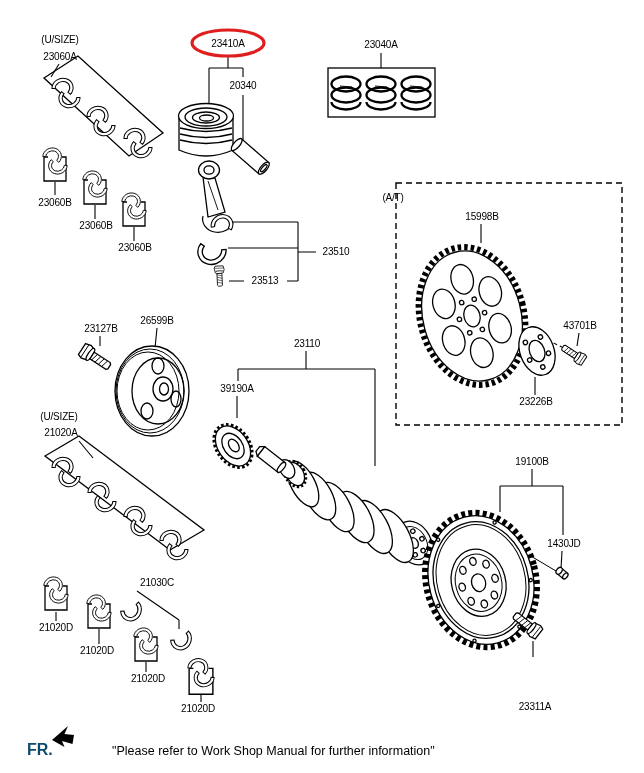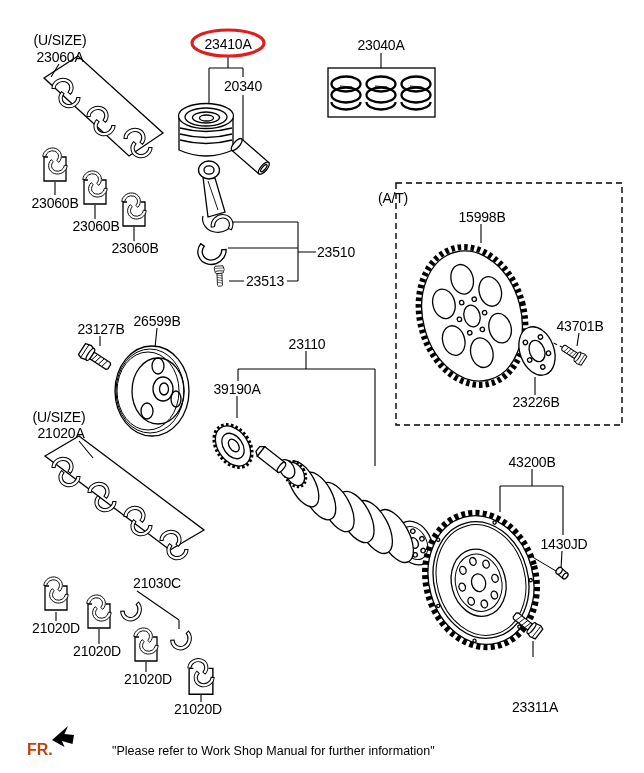--- a/index.html
+++ b/index.html
@@ -1,22 +1,22 @@
 <!DOCTYPE html>
 <html><head>
 <meta charset="utf-8">
 <style>
   html,body{margin:0;padding:0;background:#fff;}
   .canvas{position:relative;width:644px;height:773px;background:#fff;overflow:hidden;
           font-family:"Liberation Sans",sans-serif;}
   .canvas svg{position:absolute;left:0;top:0;}
-  .lbl{position:absolute;transform:translate(-50%,-50%);font-size:14px;color:#000;
+  .lbl{position:absolute;transform:translate(-50%,-50%);font-size:10px;color:#000;
        white-space:nowrap;line-height:1;letter-spacing:-0.2px;text-align:center;}
   .lbl.static{color:#000;}
-  .fr-label{position:absolute;font-weight:bold;font-size:16px;color:#c2410c;}
+  .fr-label{position:absolute;font-weight:bold;font-size:16px;color:#0c4a6e;}
   .note-label{position:absolute;font-size:12.5px;color:#000;white-space:nowrap;}
 </style>
 </head>
 <body>
 
 <div class="canvas">
 
 <svg width="644" height="773" viewBox="0 0 644 773">
   <defs>
 
@@ -287,20 +287,20 @@
 <span class="lbl" style="left:157px;top:321px">26599B</span>
 <span class="lbl" style="left:307px;top:344px">23110</span>
 <span class="lbl" style="left:237px;top:389px">39190A</span>
 <span class="lbl static" style="left:59px;top:417px">(U/SIZE)</span>
 <span class="lbl" style="left:61px;top:433px">21020A</span>
 <span class="lbl" style="left:157px;top:583px">21030C</span>
 <span class="lbl" style="left:56px;top:628px">21020D</span>
 <span class="lbl" style="left:97px;top:651px">21020D</span>
 <span class="lbl" style="left:148px;top:679px">21020D</span>
 <span class="lbl" style="left:198px;top:709px">21020D</span>
-<span class="lbl" style="left:532px;top:462px">43200B</span>
+<span class="lbl" style="left:532px;top:462px">19100B</span>
 <span class="lbl" style="left:564px;top:544px">1430JD</span>
 <span class="lbl" style="left:535px;top:707px">23311A</span>
 
 <span class="fr-label" style="left:27px;top:741px">FR.</span>
 <span class="note-label" style="left:112px;top:744px">"Please refer to Work Shop Manual for further information"</span>
 
 </div>
 
 </body></html>

